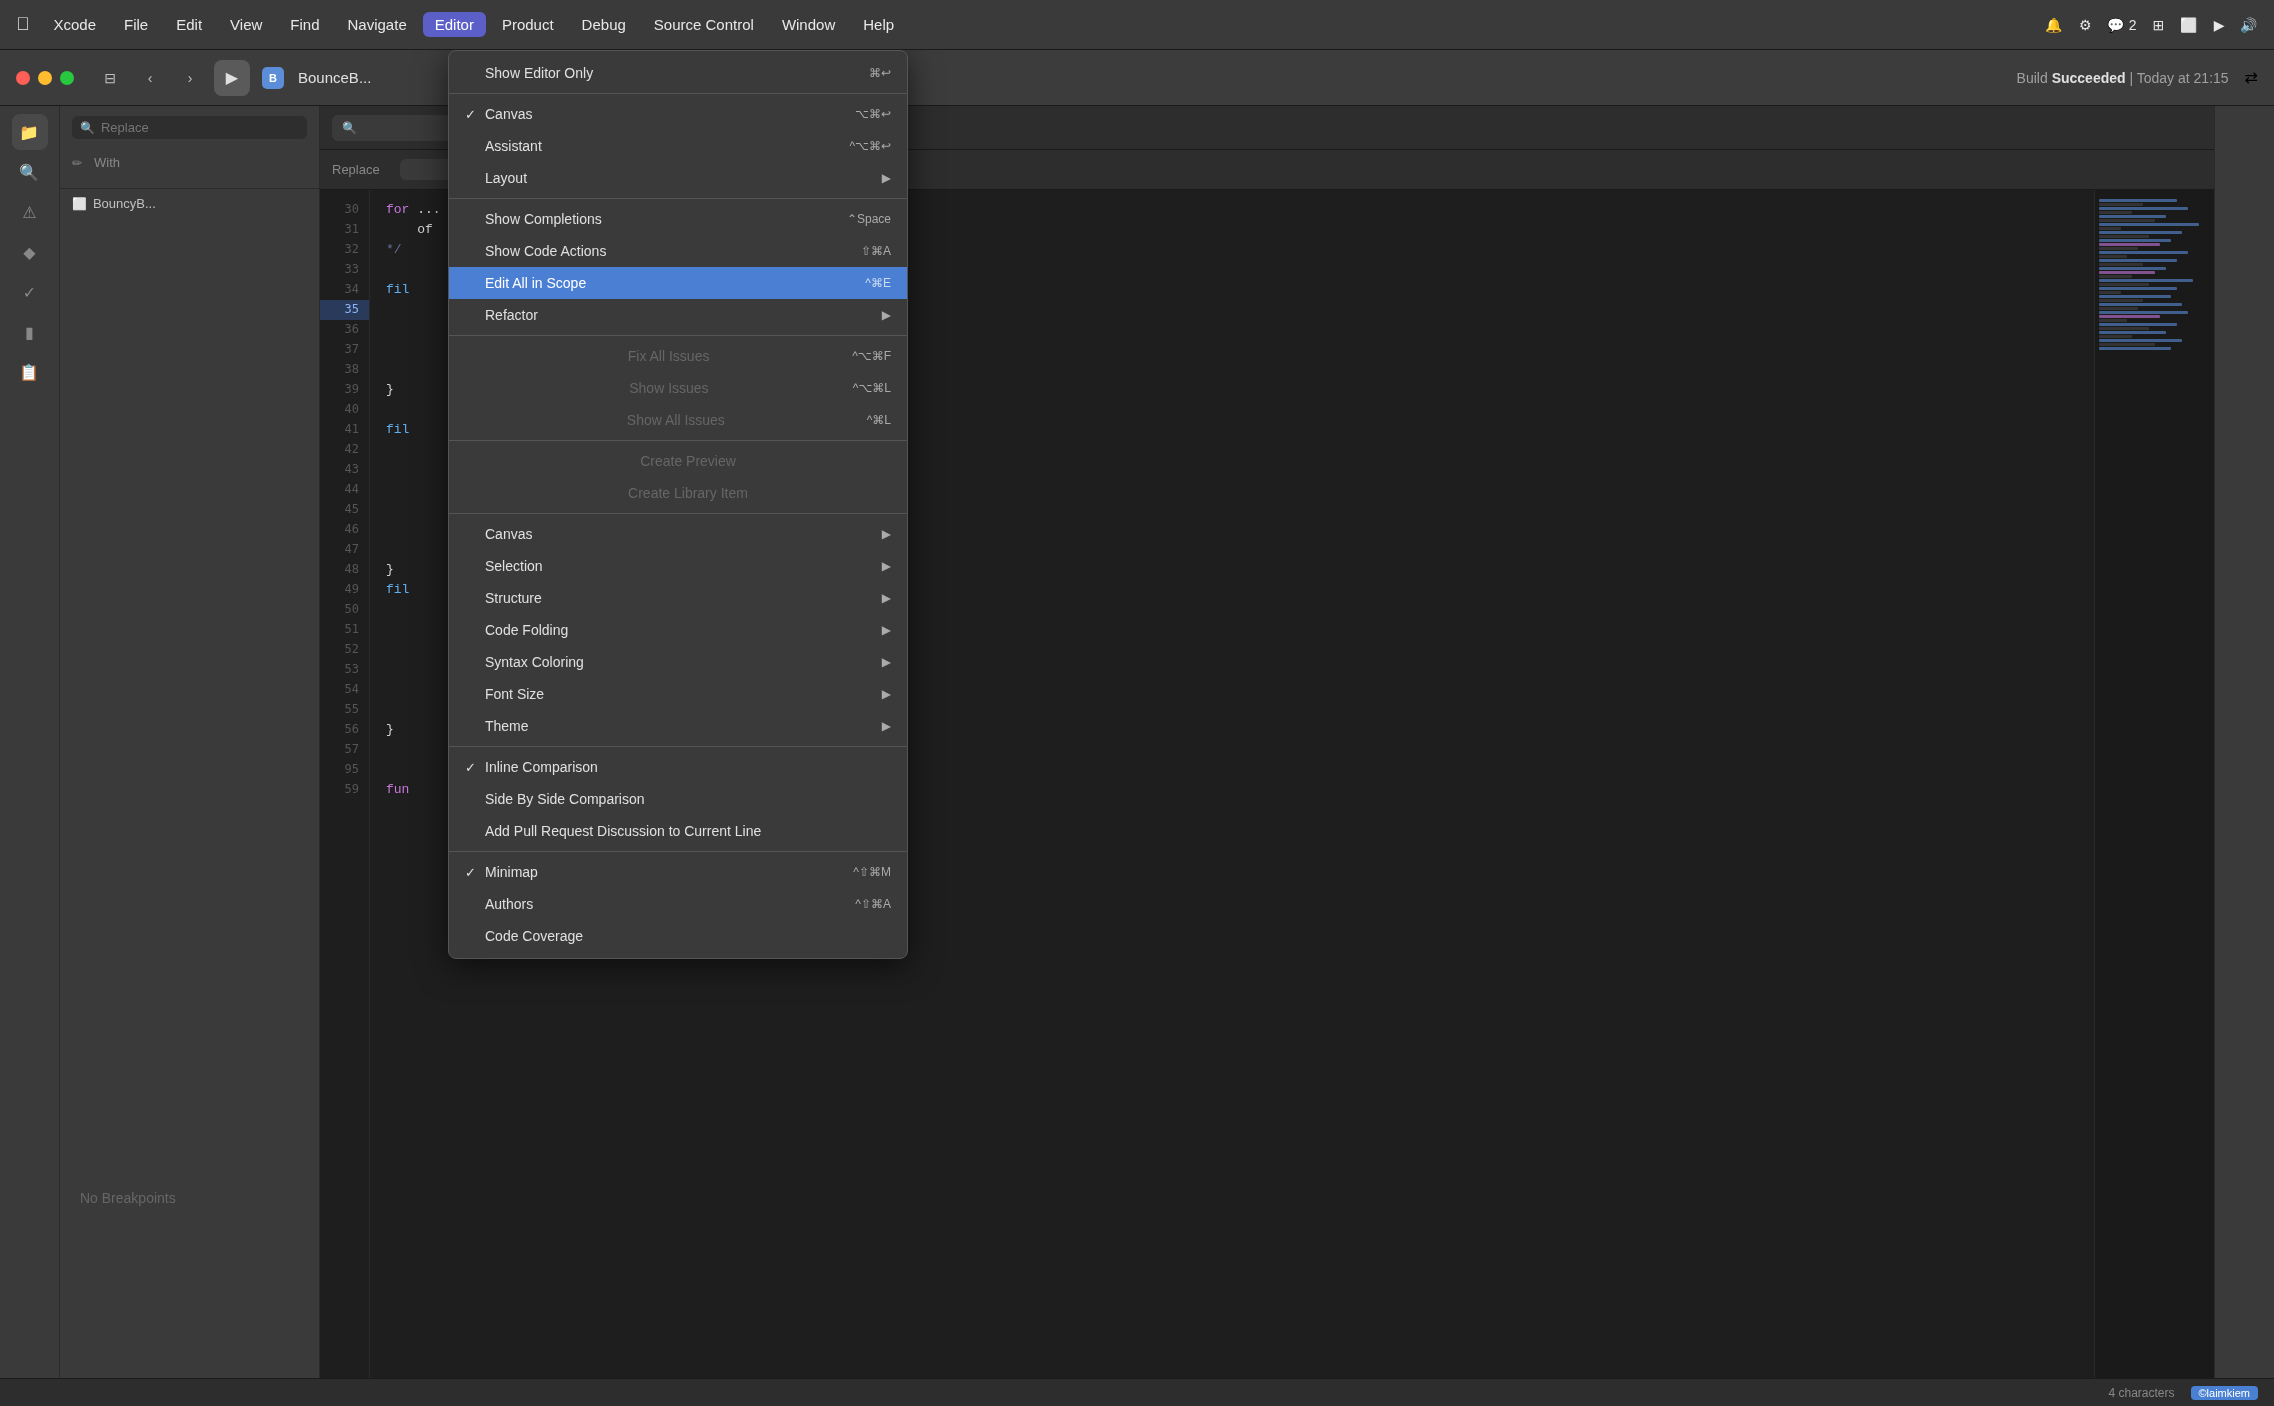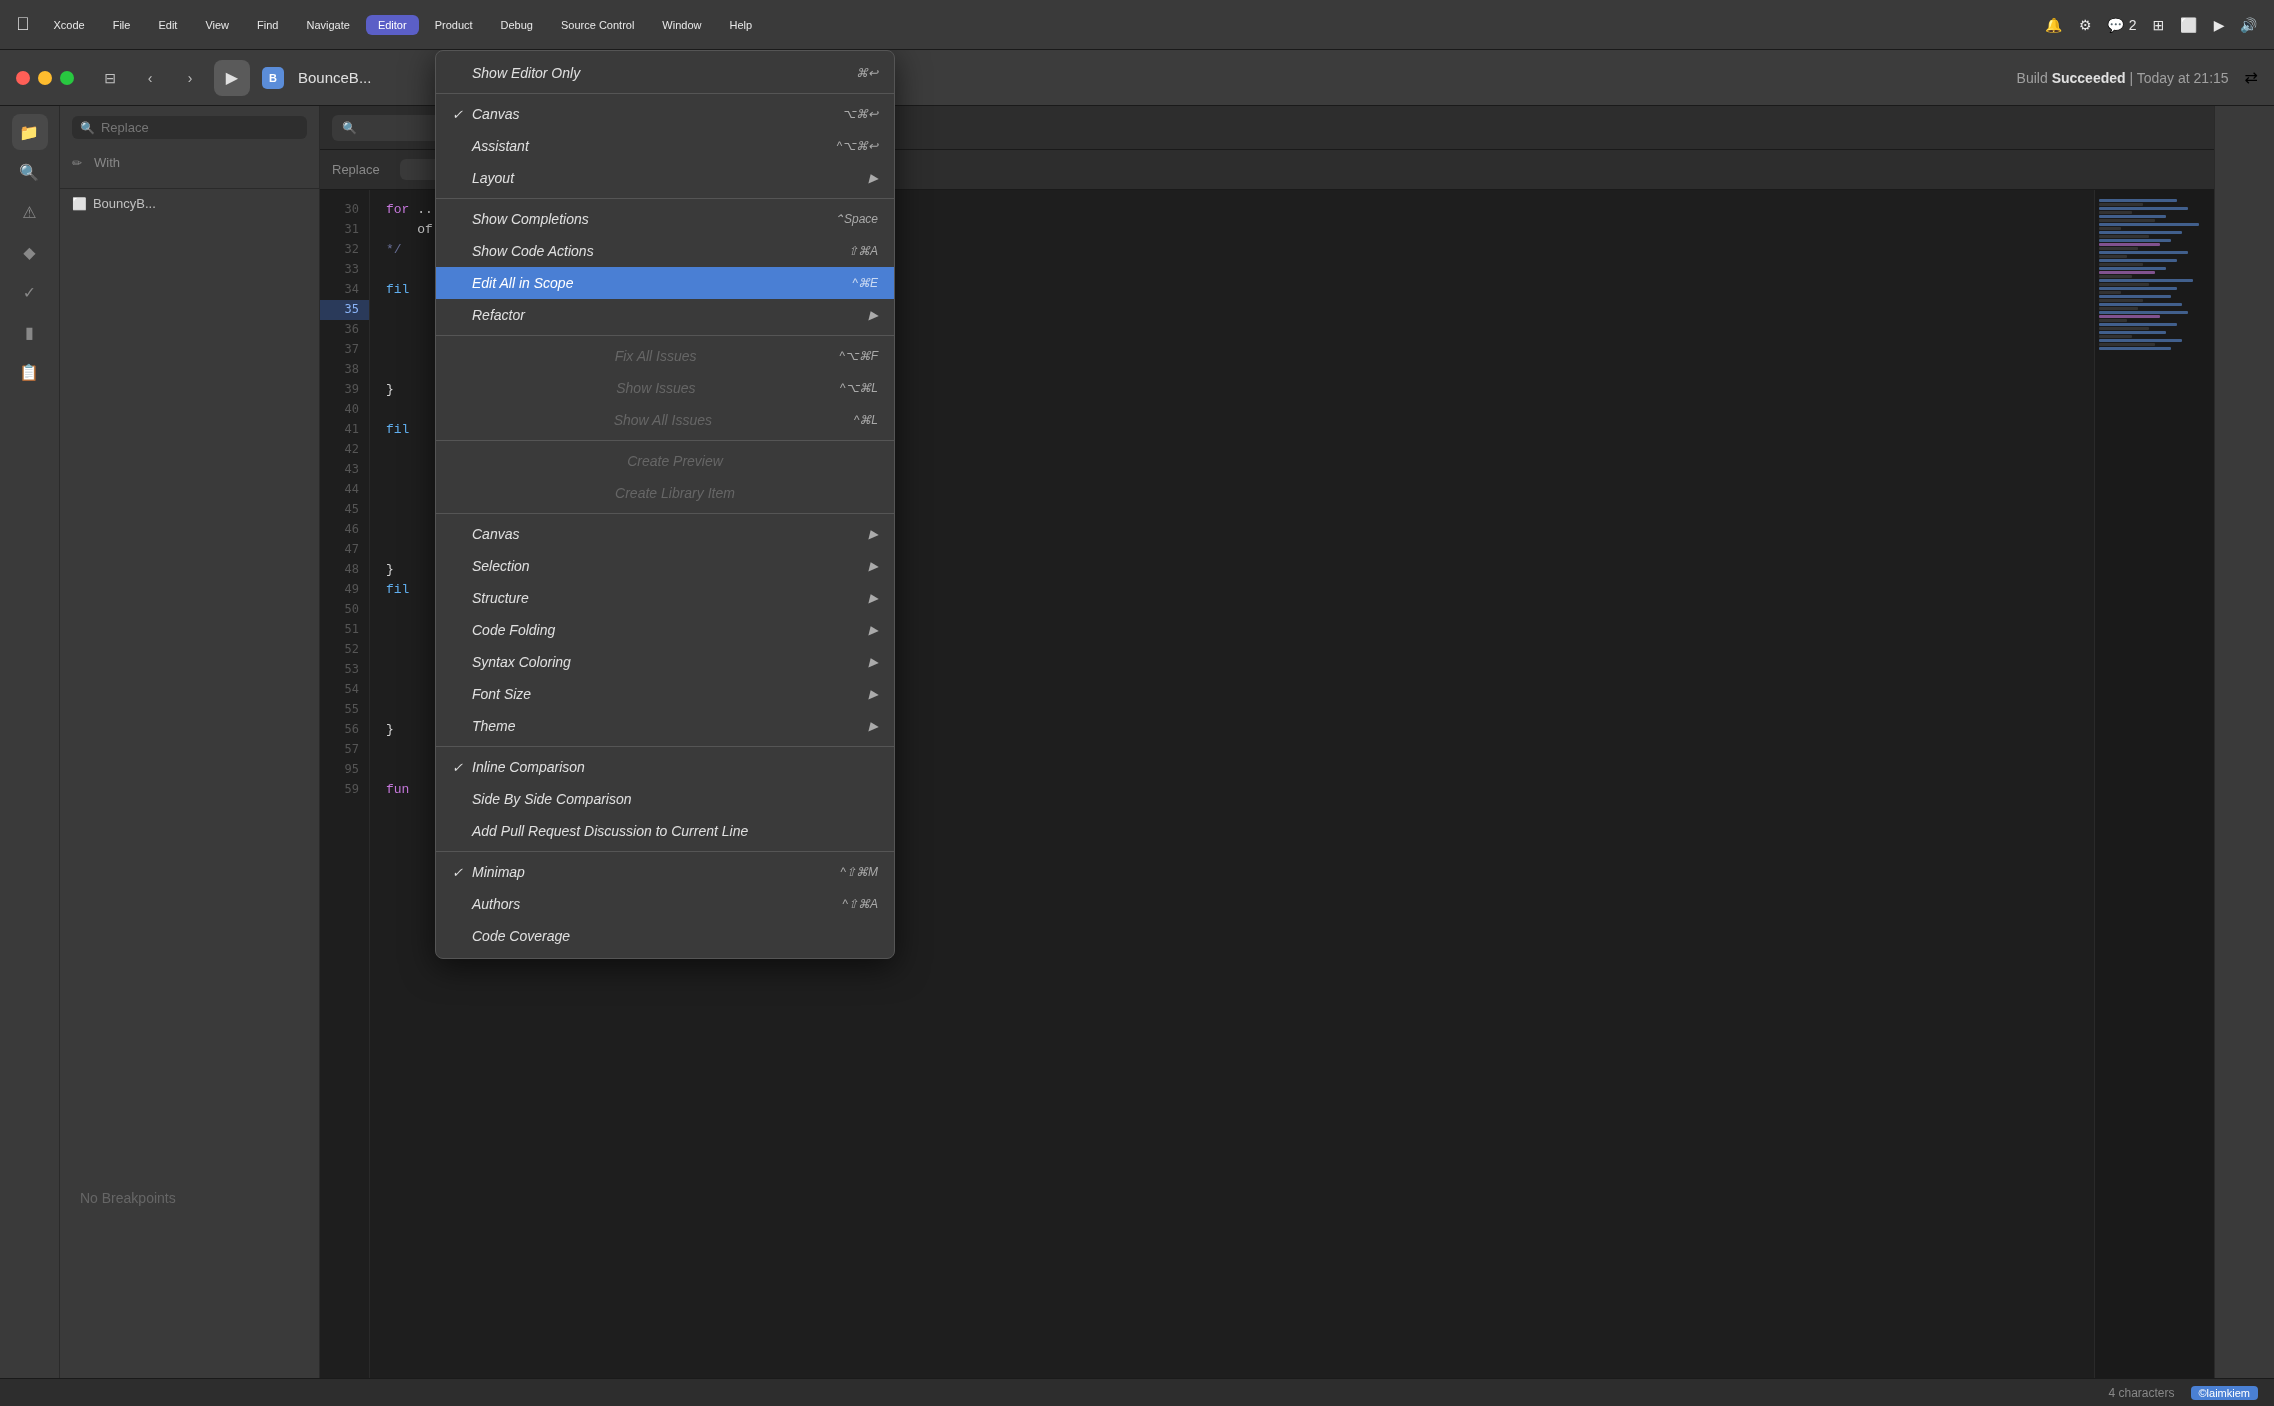--- a/index.html
+++ b/index.html
@@ -20,21 +20,21 @@
       background: #3a3a3a;
       border-bottom: 1px solid #1a1a1a;
       padding: 0 16px;
       gap: 4px;
       position: relative;
       z-index: 1000;
     }
     .menu-bar-item {
       padding: 4px 12px;
       border-radius: 6px;
-      font-size: 11px;
+      font-size: 15px;
       color: #e8e8e8;
       cursor: pointer;
       white-space: nowrap;
     }
     .menu-bar-item:hover, .menu-bar-item.active {
       background: #5b5fc7;
       color: white;
     }
     .menu-bar-apple {
       font-size: 18px;
@@ -382,30 +382,29 @@
     
     .right-sidebar {
       width: 60px;
       background: #3a3a3a;
       border-left: 1px solid #2a2a2a;
       flex-shrink: 0;
     }
     .dropdown-menu {
       position: fixed;
       top: 50px;
-      left: 435px;
+      left: 448px;
       width: 460px;
       background: #3a3a3a;
       border-radius: 8px;
       box-shadow: 0 8px 32px rgba(0,0,0,0.6);
       border: 1px solid #555;
       z-index: 600;
       padding: 6px 0;
       font-size: 14px;
-      font-style: italic;
     }
     .menu-item {
       display: flex;
       align-items: center;
       padding: 6px 16px;
       color: #e0e0e0;
       cursor: pointer;
       position: relative;
       min-height: 32px;
     }

